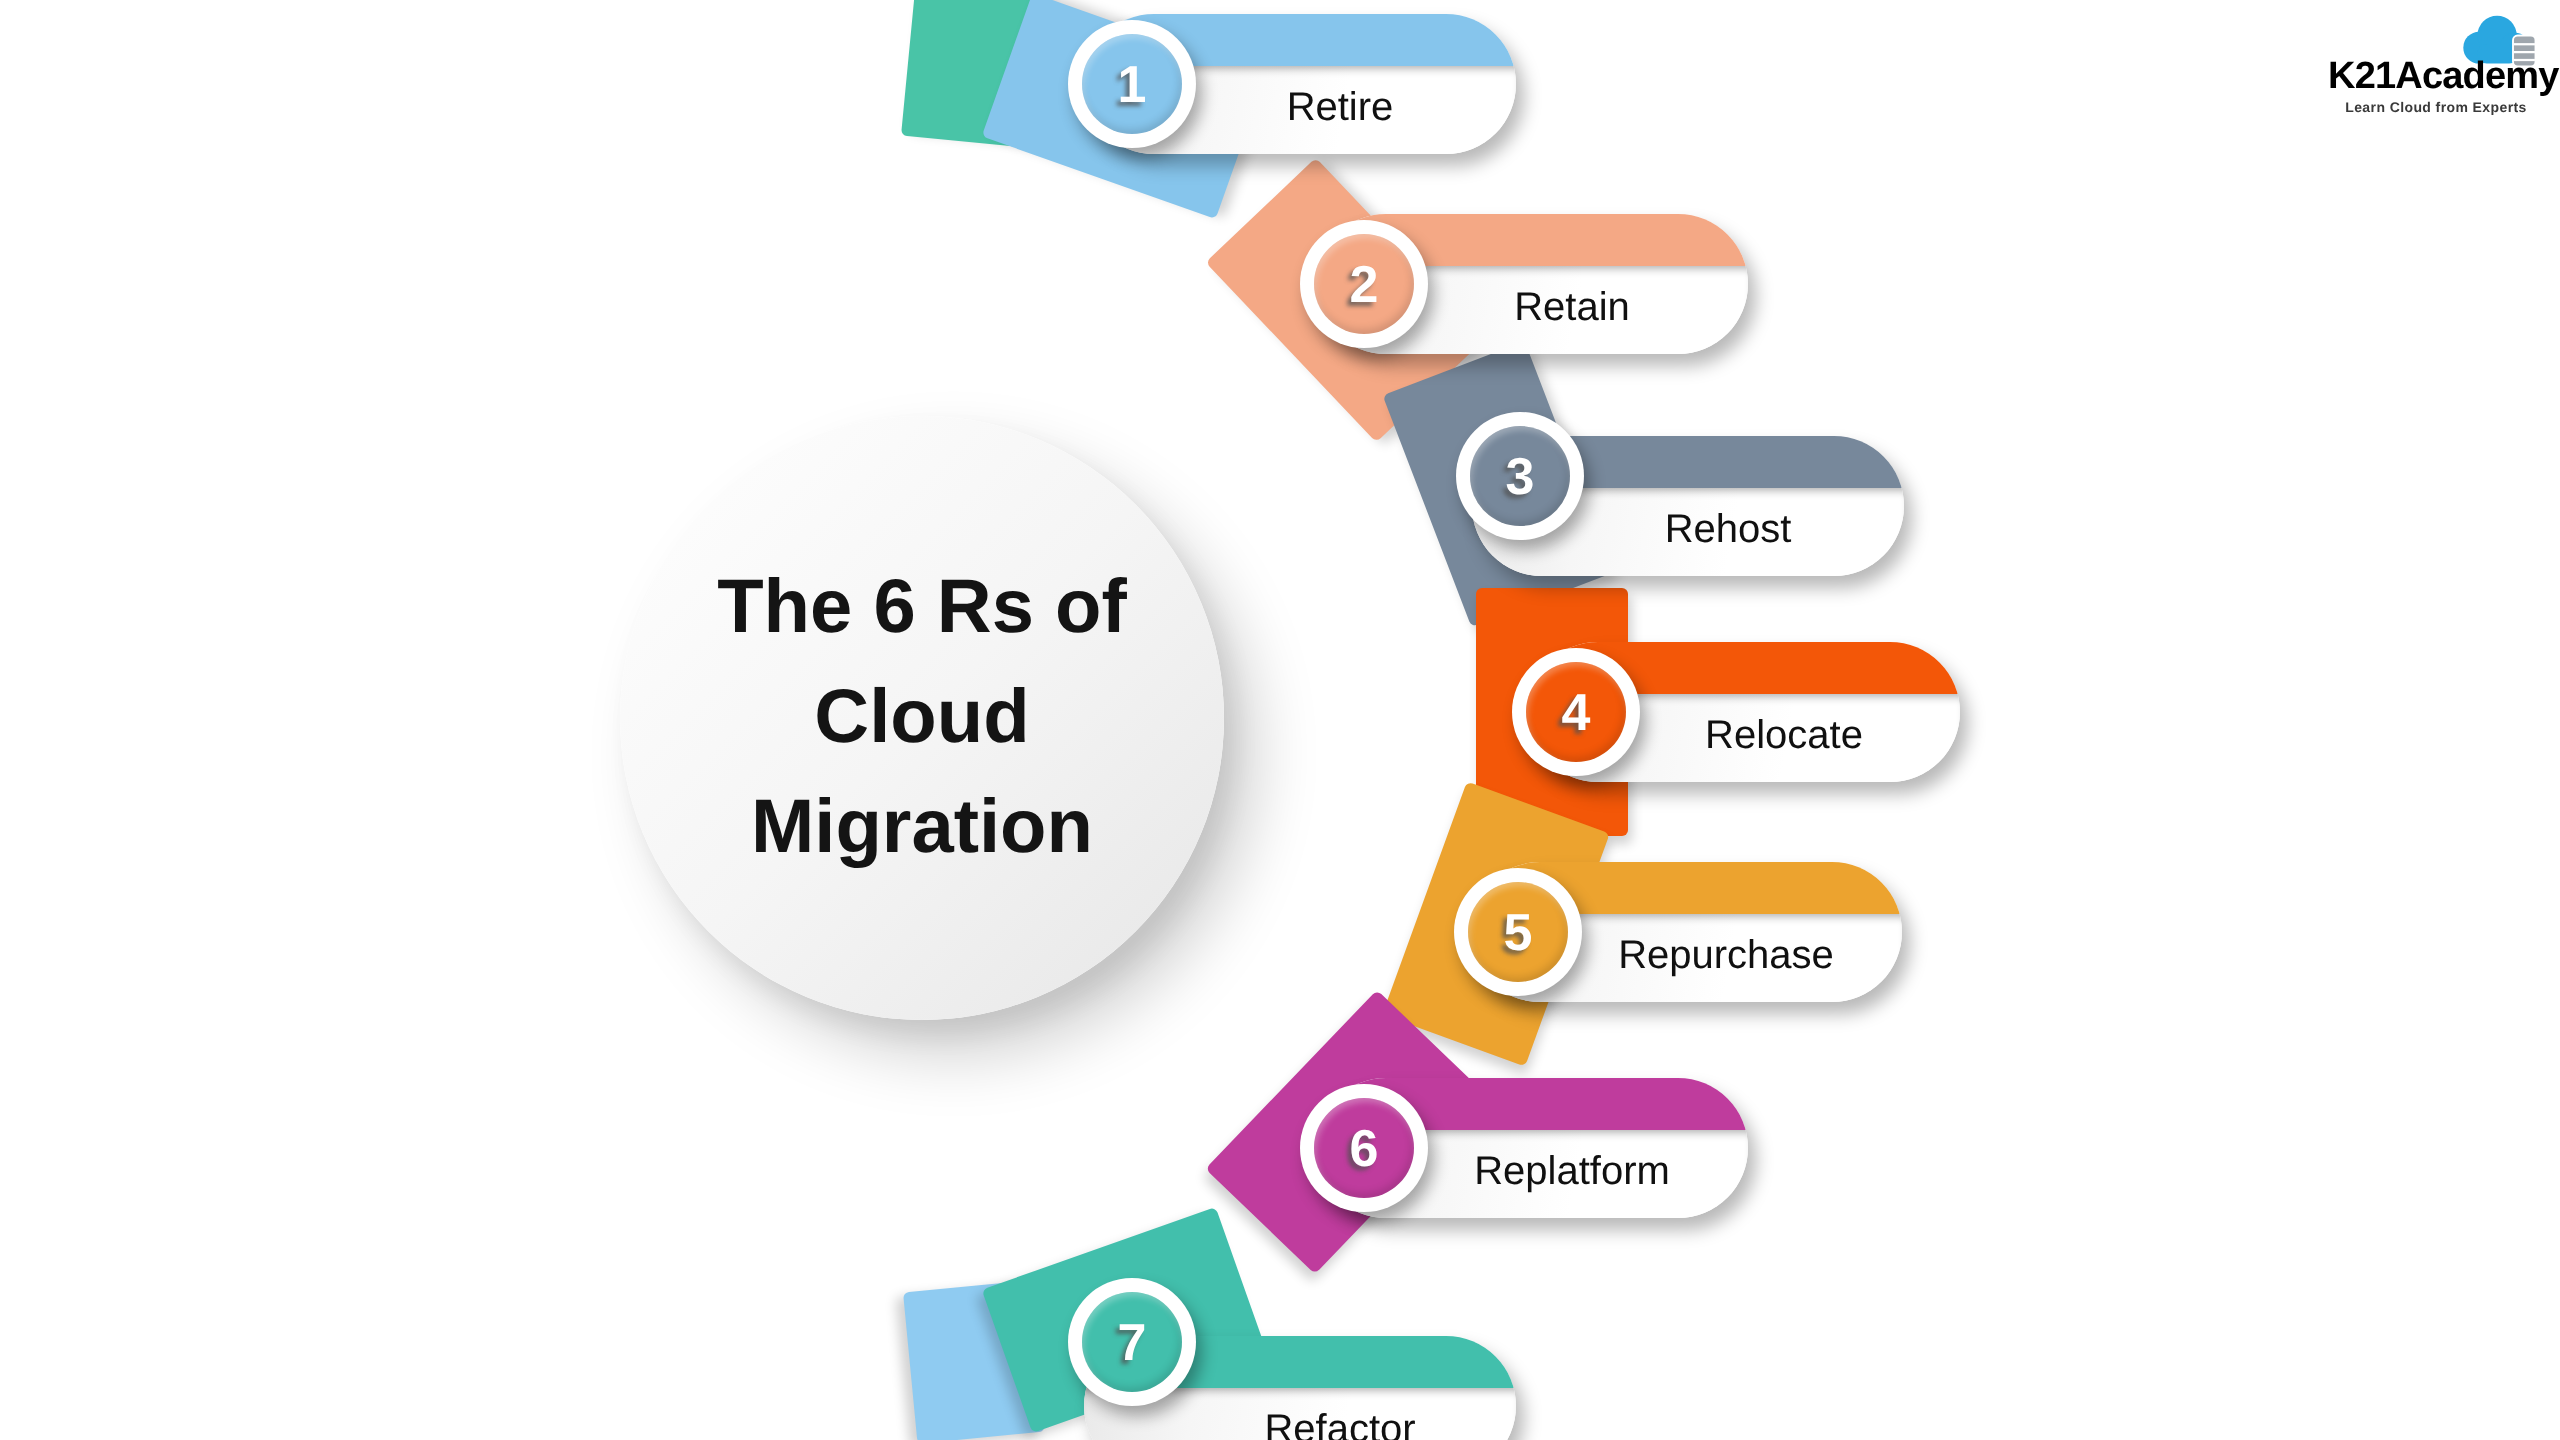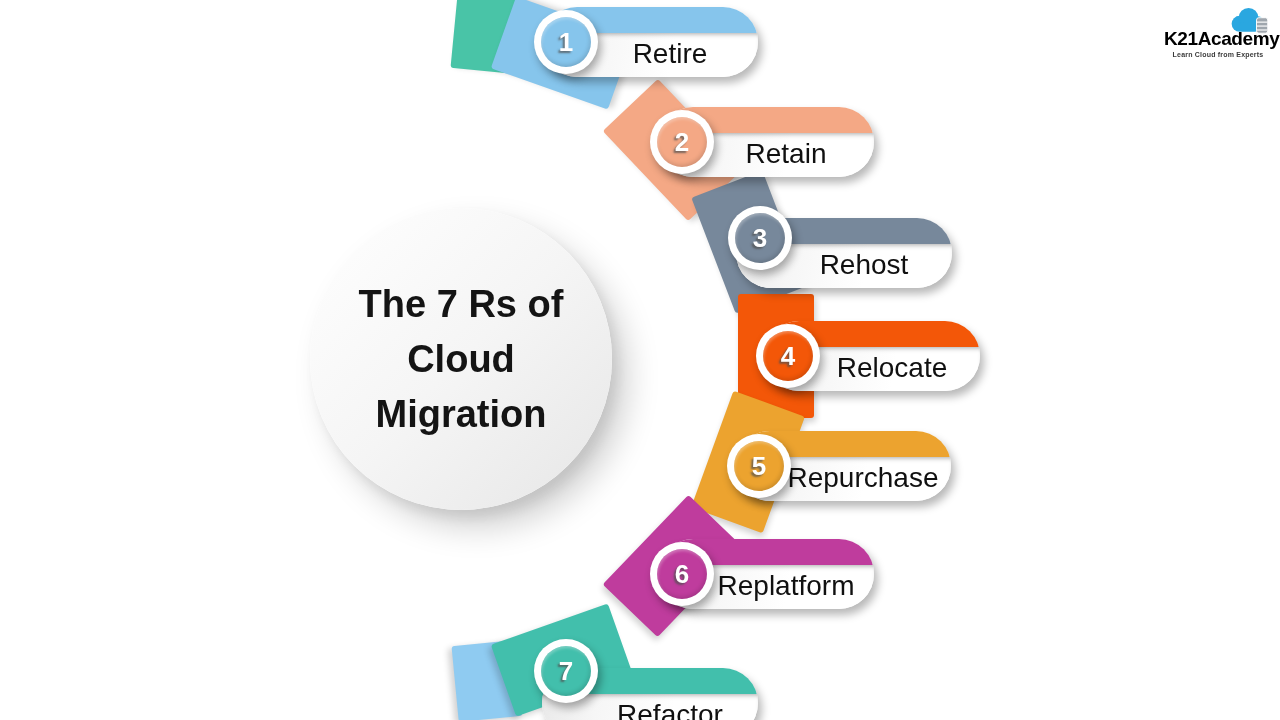--- a/index.html
+++ b/index.html
@@ -11,21 +11,21 @@
        box-shadow:2px 4px 6px rgba(0,0,0,0.18);}
 
   
   .pill{position:absolute;width:216px;height:70px;border-radius:35px;overflow:hidden;
         background:#fff;z-index:2;box-shadow:4px 6px 9px rgba(0,0,0,0.28);}
   .band{position:absolute;top:0;left:0;right:0;height:26px;background:var(--c);}
   .pwhite{position:absolute;top:26px;left:0;right:0;bottom:0;
           background:linear-gradient(100deg,#e9e9e9 0%,#f6f6f6 25%,#ffffff 60%);
           box-shadow:inset 0 4px 5px -3px rgba(0,0,0,0.35);}
   .plabel{position:absolute;top:26px;left:52px;right:12px;height:44px;line-height:42px;
-          text-align:center;font-size:28px;color:#101010;z-index:2;white-space:nowrap;}
+          text-align:center;font-size:20px;color:#101010;z-index:2;white-space:nowrap;}
 
   
   .badge{position:absolute;width:64px;height:64px;border-radius:50%;background:#fff;z-index:3;
          transform:translate(-50%,-50%);box-shadow:3px 5px 8px rgba(0,0,0,0.33);}
   .badge-in{position:absolute;inset:7px;border-radius:50%;background:var(--c);
             display:flex;align-items:center;justify-content:center;
             box-shadow:inset 1px 2px 3px rgba(255,255,255,0.30), inset -1px -2px 4px rgba(0,0,0,0.14);}
   .num{font-size:26px;font-weight:bold;color:#fff;
        text-shadow:-2px 2px 2px rgba(80,80,80,0.75);}
 
@@ -125,21 +125,21 @@
         <div class="plabel">Refactor</div>
       </div>
       <div class="badge" style="--c: #42BFAC; left: 566px; top: 671px;">
         <div class="badge-in">
           <span class="num">7</span>
         </div>
       </div>
     </div>
 
   <div id="center">
-    <div class="tline">The 7 Rs of</div>
+    <div class="tline">The 6 Rs of</div>
     <div class="tline">Cloud</div>
     <div class="tline">Migration</div>
   </div>
 
   <div id="logo">
     <svg class="cloud-svg" viewBox="0 0 46 32">
       <g id="cloud-fill" fill="#2AA7E0">
         <circle cx="13" cy="19" r="8.5"></circle>
         <circle cx="22.5" cy="12.5" r="10.5"></circle>
         <circle cx="32" cy="19" r="8"></circle>

